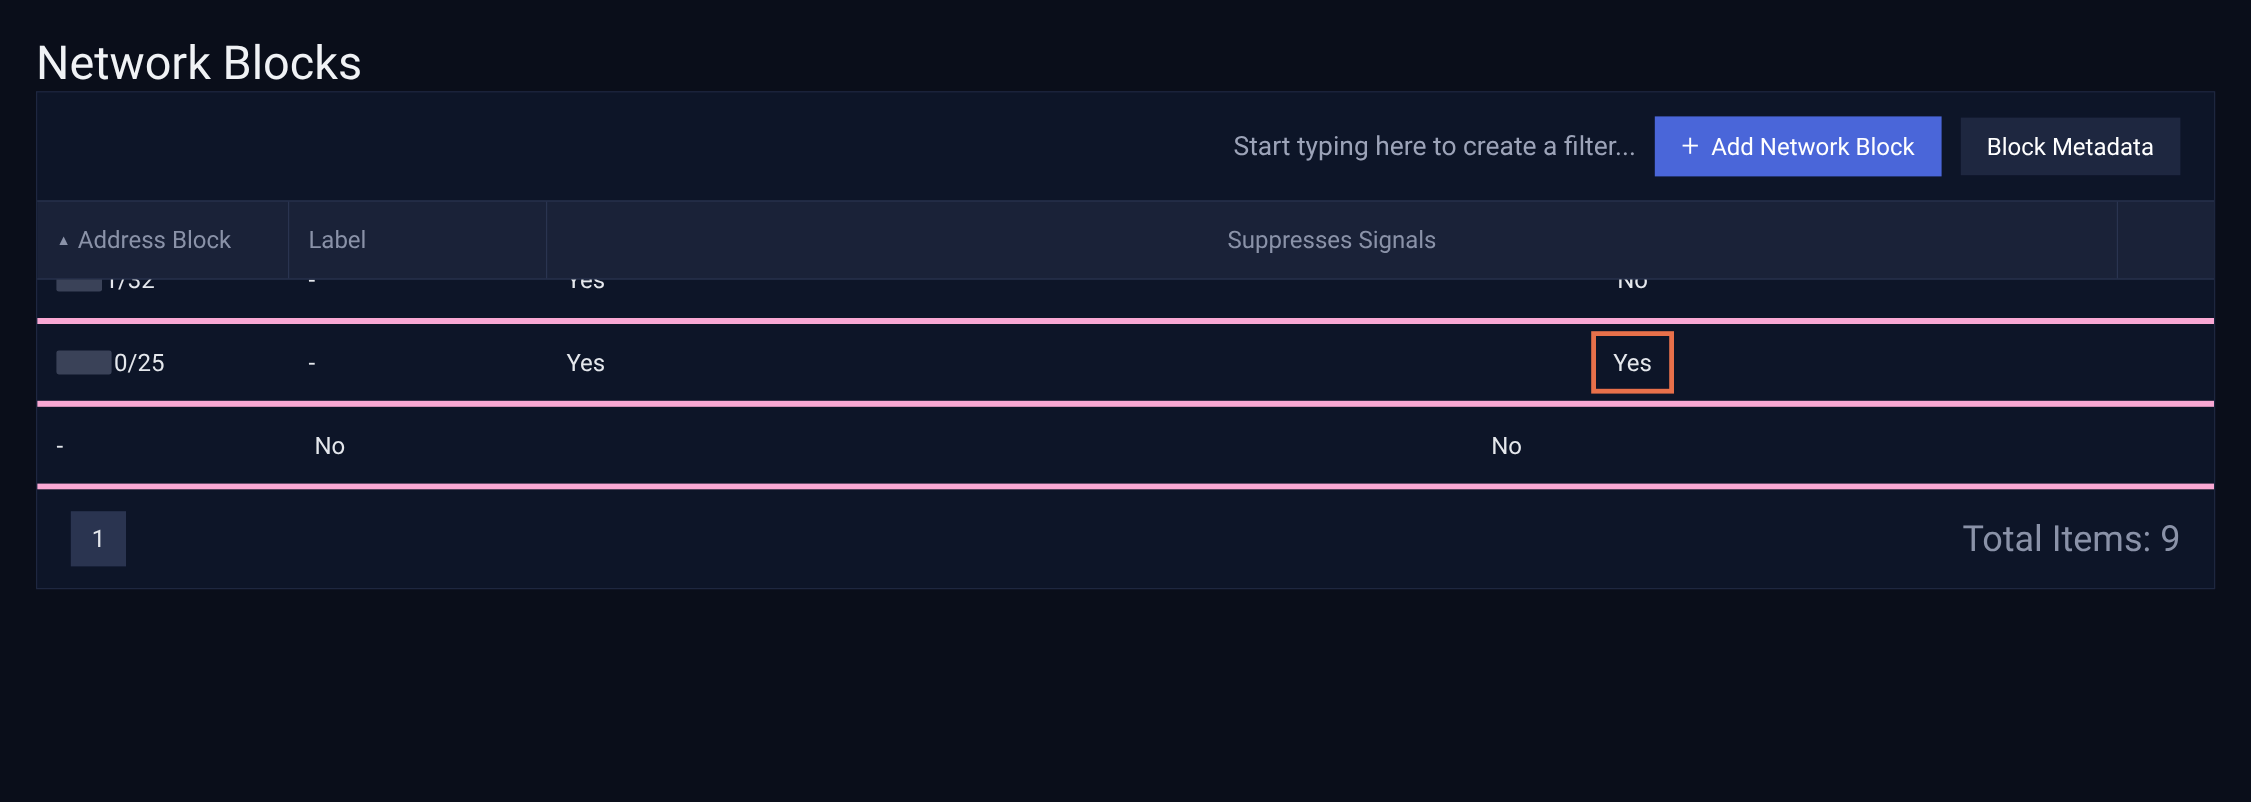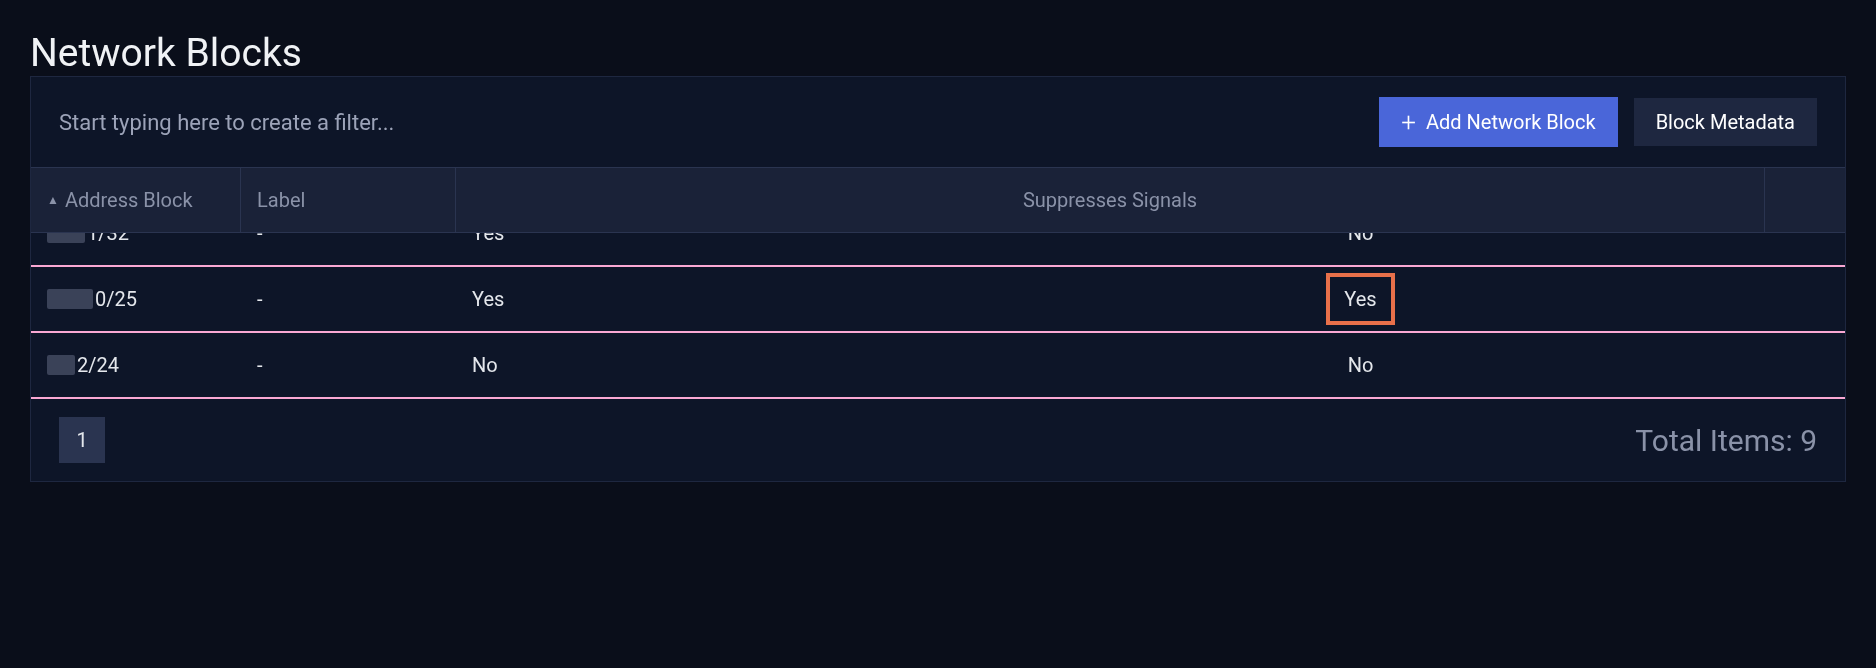--- a/index.html
+++ b/index.html
@@ -30,20 +30,21 @@
       gap: 16px;
     }
     .filter-input {
       flex: 1;
       background: transparent;
       border: none;
       outline: none;
       color: #9ca3b8;
       font-size: 22px;
       font-family: inherit;
+      text-align: right;
     }
     .filter-input::placeholder {
       color: #9ca3b8;
     }
     .btn {
       display: inline-flex;
       align-items: center;
       gap: 10px;
       padding: 12px 22px;
       border: none;
@@ -89,21 +90,21 @@
     .col-address { flex: 0 0 210px; }
     .col-label { flex: 0 0 215px; }
     .col-internal { flex: 0 0 500px; }
     .col-suppresses { flex: 1; justify-content: center; }
     .col-end { flex: 0 0 80px; }
     .table-body {
       overflow: hidden;
     }
     .table-row {
       display: flex;
-      border-bottom: 2px solid #f9a8d4;
+      border-bottom: 5px solid #f9a8d4;
     }
     .table-row.partial {
       margin-top: -32px;
     }
     .td {
       padding: 20px 16px;
       color: #e4e7ec;
       font-size: 20px;
       display: flex;
       align-items: center;
@@ -193,24 +194,20 @@
           <span>0/25</span>
         </div>
         <div class="td col-label">-</div>
         <div class="td col-internal">Yes</div>
         <div class="td col-suppresses">
           <span class="highlight-box">Yes</span>
         </div>
         <div class="td col-end"></div>
       </div>
       <div class="table-row">
-        <div class="td col-address">
-          <span class="redacted" style="width: 28px;"></span>
-          <span>2/24</span>
-        </div>
         <div class="td col-label">-</div>
         <div class="td col-internal">No</div>
         <div class="td col-suppresses">
           <span>No</span>
         </div>
         <div class="td col-end"></div>
       </div>
     </div>
 
   <div class="table-footer">

